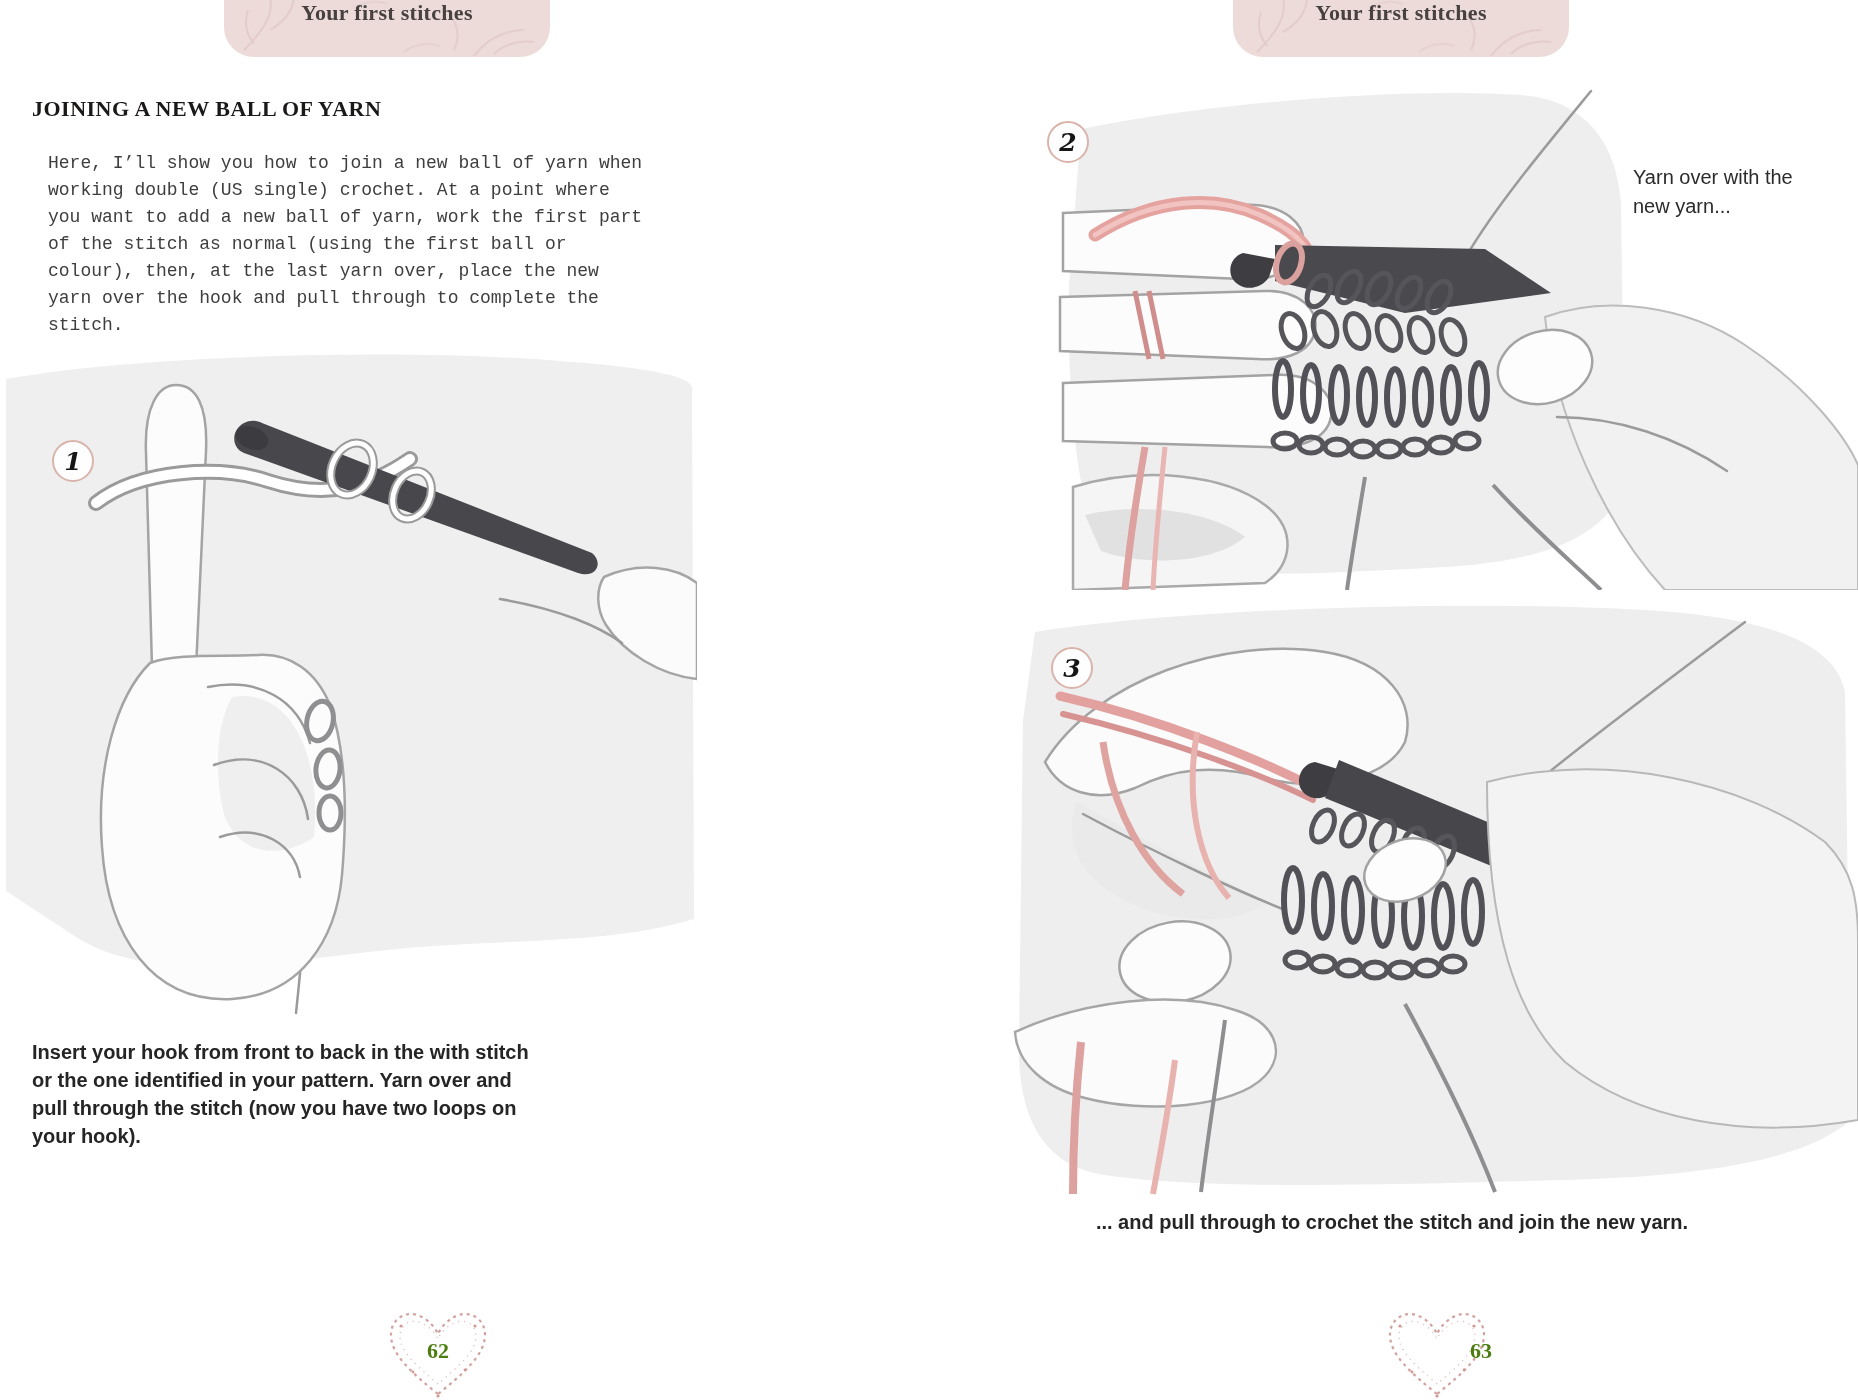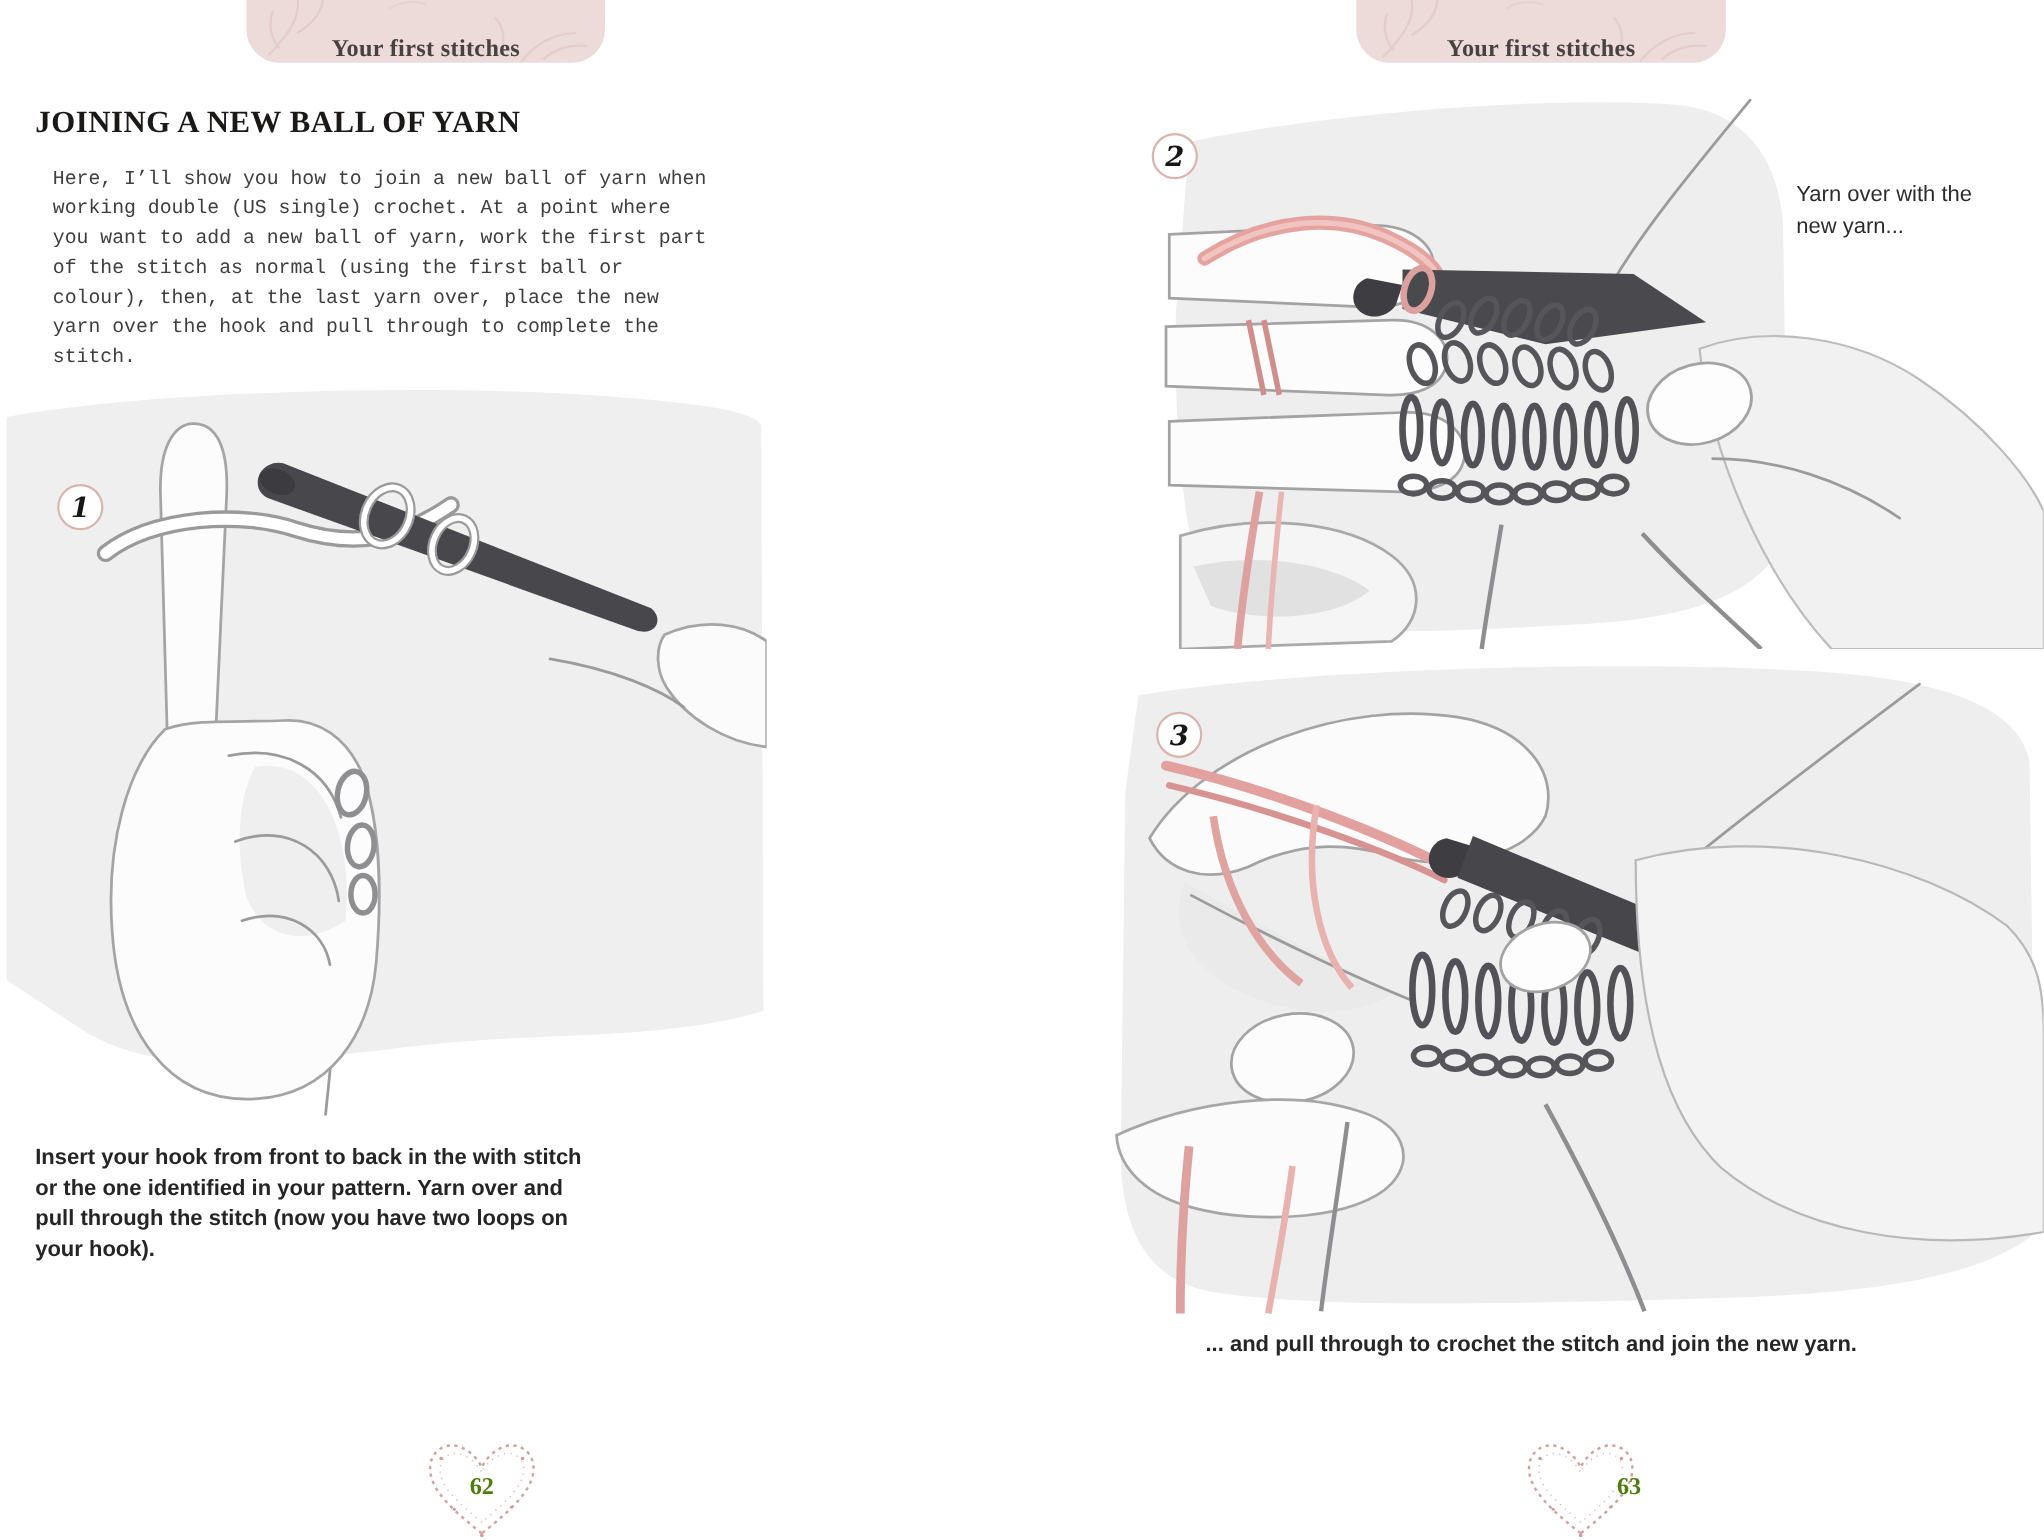--- a/index.html
+++ b/index.html
@@ -9,31 +9,31 @@
     --hook-dark:#48484c; --wash-gray:#f0eff0; --sketch-line:#9b9b9b;
   }
   *{margin:0;padding:0;box-sizing:border-box;}
   html,body{width:1858px;height:1400px;}
   body{
     position:relative;background:#ffffff;overflow:hidden;
     font-family:"Liberation Sans",sans-serif;color:var(--body-color);
   }
   .tab{
     position:absolute;top:0;height:57px;background:var(--tab-bg);
-    border-radius:0 0 30px 30px;display:flex;align-items:flex-end;justify-content:center;
+    border-radius:0 0 30px 30px;display:flex;align-items:flex-start;justify-content:center;
     overflow:hidden;
   }
   .tab svg{position:absolute;inset:0;width:100%;height:100%;}
   .tab-label{
     position:relative;font-family:"Liberation Serif",serif;font-weight:bold;
     font-size:22px;color:var(--tab-text);letter-spacing:.3px;
   }
   .page-title{
     position:absolute;left:32px;top:96px;
-    font-family:"Liberation Serif",serif;font-weight:bold;font-size:28px;
+    font-family:"Liberation Serif",serif;font-weight:bold;font-size:22px;
     letter-spacing:.5px;color:var(--title-color);white-space:nowrap;
   }
   .intro{
     position:absolute;left:48px;top:150px;width:600px;
     font-size:18px;line-height:27px;color:var(--body-color);font-family:Liberation Mono, monospace;
   }
   .illu{position:absolute;}
   .step-circle{
     position:absolute;width:42px;height:42px;border:2px solid var(--circle-ring);
     border-radius:50%;background:#fffefe;display:flex;align-items:center;justify-content:center;

